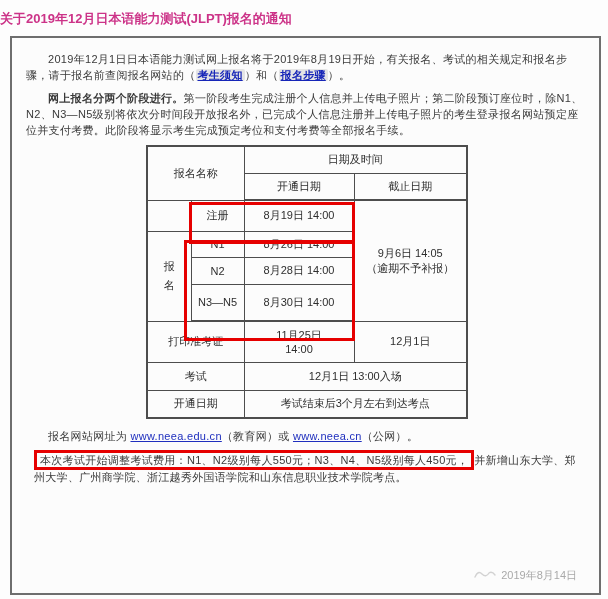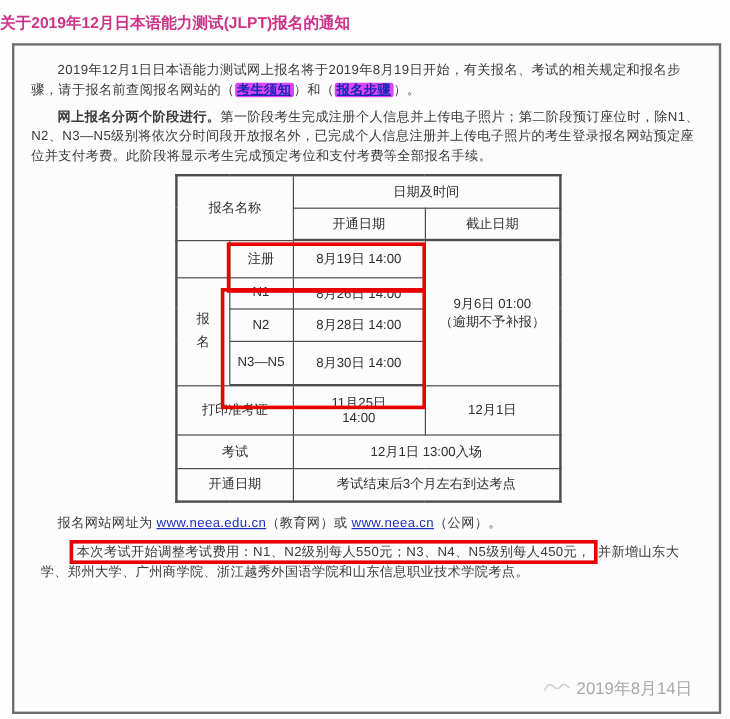--- a/index.html
+++ b/index.html
@@ -29,21 +29,21 @@
   .para{
     font-size:11px;
     line-height:16px;
     margin:7px 0;
     text-indent:2em;
     letter-spacing:.3px;
   }
   .lead{font-weight:bold;}
   .link-chip{
     color:#1726b8;
-    background:#d946ef;
+    background:#e5e5e5;
     text-decoration:underline;
     font-weight:bold;
     padding:0 2px;
     border-radius:2px;
     cursor:pointer;
   }
   .url-link{
     color:#1f2fbe;
     text-decoration:underline;
     cursor:pointer;
@@ -104,27 +104,26 @@
   .site-line{margin-top:9px;}
   .fee-para{
     text-indent:0;
     padding-left:8px;
     margin:8px 0 4px 0;
     line-height:17px;
   }
   .fee-boxed{
     border:3px solid #e60000;
     padding:1px 3px;
-    margin-left:24px;
   }
   .watermark{
     position:absolute;
     right:22px;
     bottom:10px;
-    font-size:14px;
+    font-size:11px;
     color:#9a9a9a;
     opacity:.85;
     display:flex;
     align-items:flex-start;
     gap:5px;
   }
   .wm-glyph{opacity:.6;}
 </style>
 </head>
 <body>
@@ -151,21 +150,21 @@
         <td class="c-b" colspan="2">日期及时间</td>
       </tr>
       <tr class="h2">
         <td class="c-b">开通日期</td>
         <td class="c-c">截止日期</td>
       </tr>
       <tr class="r-reg">
         <td class="c-a1"></td>
         <td class="c-a2">注册</td>
         <td class="c-b">8月19日 14:00</td>
-        <td class="c-c prewrap" rowspan="4">9月6日 01:00
+        <td class="c-c prewrap" rowspan="4">9月6日 14:05
 （逾期不予补报）</td>
       </tr>
       <tr class="r-n1">
         <td class="c-a1 vert-label" rowspan="3"><span>报名</span></td>
         <td class="c-a2">N1</td>
         <td class="c-b">8月26日 14:00</td>
       </tr>
       <tr class="r-n2">
         <td class="c-a2">N2</td>
         <td class="c-b">8月28日 14:00</td>

